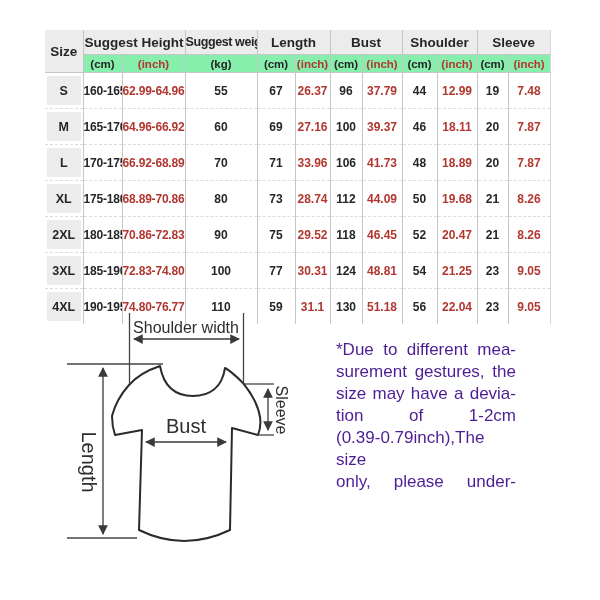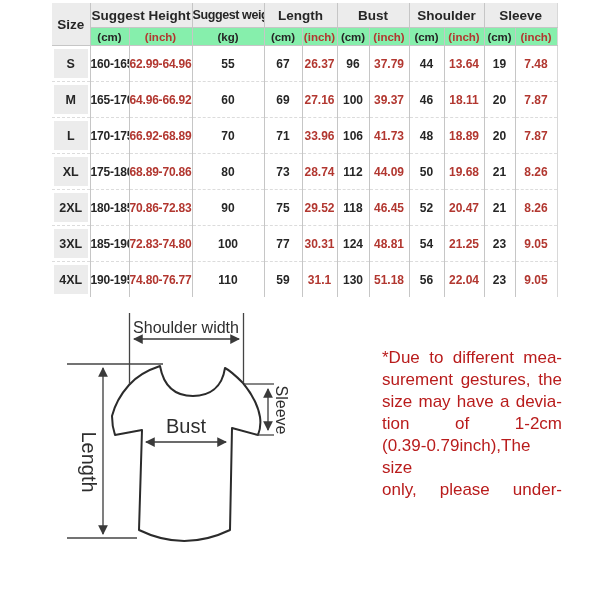--- a/index.html
+++ b/index.html
@@ -4,22 +4,22 @@
 <style>
   html,body{margin:0;padding:0;background:#fff;}
   body{
     position:relative;width:600px;height:600px;overflow:hidden;
     font-family:"Liberation Sans","DejaVu Sans",sans-serif;
     --inch:#b23730;--ink:#262626;--grid:#c6c6c6;--chip:#ececec;
   }
 
   
   .size-table{
-    position:absolute;left:45px;top:3px;width:505px;
-    border-collapse:collapse;table-layout:fixed;color:var(--ink);margin-left:7px;
+    position:absolute;left:45px;top:30px;width:505px;
+    border-collapse:collapse;table-layout:fixed;color:var(--ink);
   }
   .size-table th,.size-table td{
     padding:0;text-align:center;vertical-align:middle;
     border-left:1px solid var(--grid);white-space:nowrap;overflow:hidden;
   }
   .size-table .size-head,
   .size-table tbody td:first-child{border-left:none;}
   .size-table th:last-child,.size-table td:last-child{border-right:1px solid #d8d8d8;}
 
   .group-row th{
@@ -43,21 +43,21 @@
     height:29px;margin:3px 2px;background:var(--chip);
     font-size:12.5px;font-weight:700;
   }
 
   
   .diagram{position:absolute;left:60px;top:300px;width:240px;height:262px;}
   .diagram text{fill:#2e2e2e;font-family:"Liberation Sans","DejaVu Sans",sans-serif;}
 
   
   .note{
-    position:absolute;left:336px;top:347px;width:180px;color:#b91c1c;margin-left:46px;
+    position:absolute;left:336px;top:339px;width:180px;color:#4c1d95;
   }
   .note-line{
     font-size:17px;line-height:22px;
     text-align:justify;text-align-last:justify;
   }
   .note-line.last{text-align-last:left;}
 </style>
 </head>
 <body style="--inch: #b23730; --ink: #262626; --chip: #ececec; --grid: #c6c6c6;">
 
@@ -106,21 +106,21 @@
           <span class="size-chip">S</span>
         </td>
     <td class="hcm">160-165</td>
     <td class="inch hinch">62.99-64.96</td>
     <td>55</td>
     <td>67</td>
     <td class="inch">26.37</td>
     <td>96</td>
     <td class="inch">37.79</td>
     <td>44</td>
-    <td class="inch">13.64</td>
+    <td class="inch">12.99</td>
     <td>19</td>
     <td class="inch">7.48</td>
   </tr>
       <tr>
     <td>
           <span class="size-chip">M</span>
         </td>
     <td class="hcm">165-170</td>
     <td class="inch hinch">64.96-66.92</td>
     <td>60</td>

